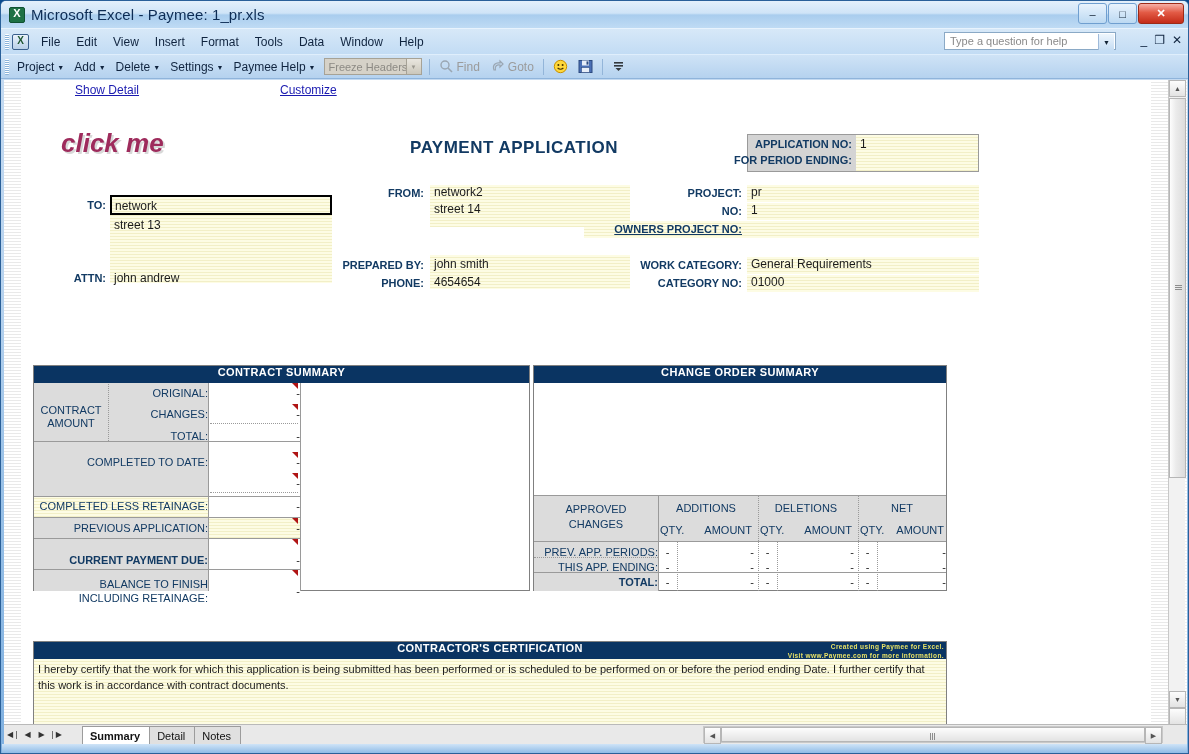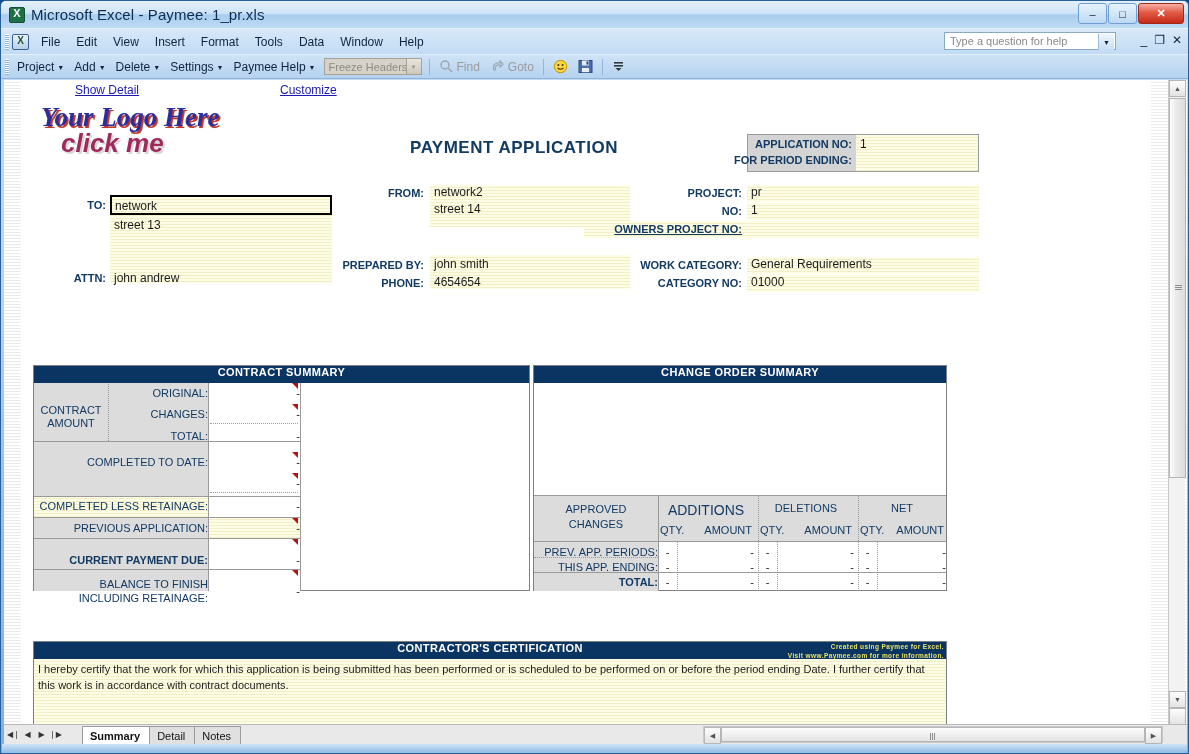--- a/index.html
+++ b/index.html
@@ -339,21 +339,20 @@
       <div class="right-strip"></div>
 
       <div class="linkrow">
         <span class="xlink" style="left:71px;top:0;">Show Detail</span>
         <span class="xlink" style="left:276px;top:0;">Customize</span>
       </div>
 
       <div class="form">
 
         <div class="logo">
-          <div class="l1">Your Logo Here</div>
           <div class="l2">click me</div>
         </div>
 
         <div class="bigtitle">PAYMENT  APPLICATION</div>
 
         <div class="appno-box">
           <div class="appno-left">
             <div class="fieldlabel" style="position:absolute;right:4px;top:3px;">APPLICATION NO:</div>
             <div class="fieldlabel" style="position:absolute;right:4px;top:19px;">FOR PERIOD ENDING:</div>
           </div>
@@ -467,21 +466,21 @@
           <div class="panel-hd">CHANGE  ORDER  SUMMARY</div>
 
           <div style="position:absolute;left:0;top:17px;width:412px;height:112px;background:#fff;"></div>
           <div class="solid-h" style="left:0;top:129px;width:412px;"></div>
 
           <div class="grey" style="position:absolute;left:0;top:130px;width:412px;height:45px;"></div>
           <div style="position:absolute;left:0;top:136px;width:124px;text-align:center;font-size:11px;color:#123a63;line-height:15px;">
             <div>APPROVED</div>
             <div>CHANGES</div>
           </div>
-          <div style="position:absolute;left:124px;top:136px;width:96px;text-align:center;font-size:14px;color:#123a63;">ADDITIONS</div>
+          <div style="position:absolute;left:124px;top:136px;width:96px;text-align:center;font-size:11px;color:#123a63;">ADDITIONS</div>
           <div style="position:absolute;left:224px;top:136px;width:96px;text-align:center;font-size:11px;color:#123a63;">DELETIONS</div>
           <div style="position:absolute;left:324px;top:136px;width:88px;text-align:center;font-size:11px;color:#123a63;">NET</div>
 
           <div style="position:absolute;left:126px;top:158px;font-size:11px;color:#123a63;">QTY.</div>
           <div style="position:absolute;left:124px;top:158px;width:96px;text-align:right;padding-right:2px;font-size:11px;color:#123a63;box-sizing:border-box;">AMOUNT</div>
           <div style="position:absolute;left:226px;top:158px;font-size:11px;color:#123a63;">QTY.</div>
           <div style="position:absolute;left:224px;top:158px;width:96px;text-align:right;padding-right:2px;font-size:11px;color:#123a63;box-sizing:border-box;">AMOUNT</div>
           <div style="position:absolute;left:326px;top:158px;font-size:11px;color:#123a63;">QTY.</div>
           <div style="position:absolute;left:324px;top:158px;width:88px;text-align:right;padding-right:2px;font-size:11px;color:#123a63;box-sizing:border-box;">AMOUNT</div>
 

